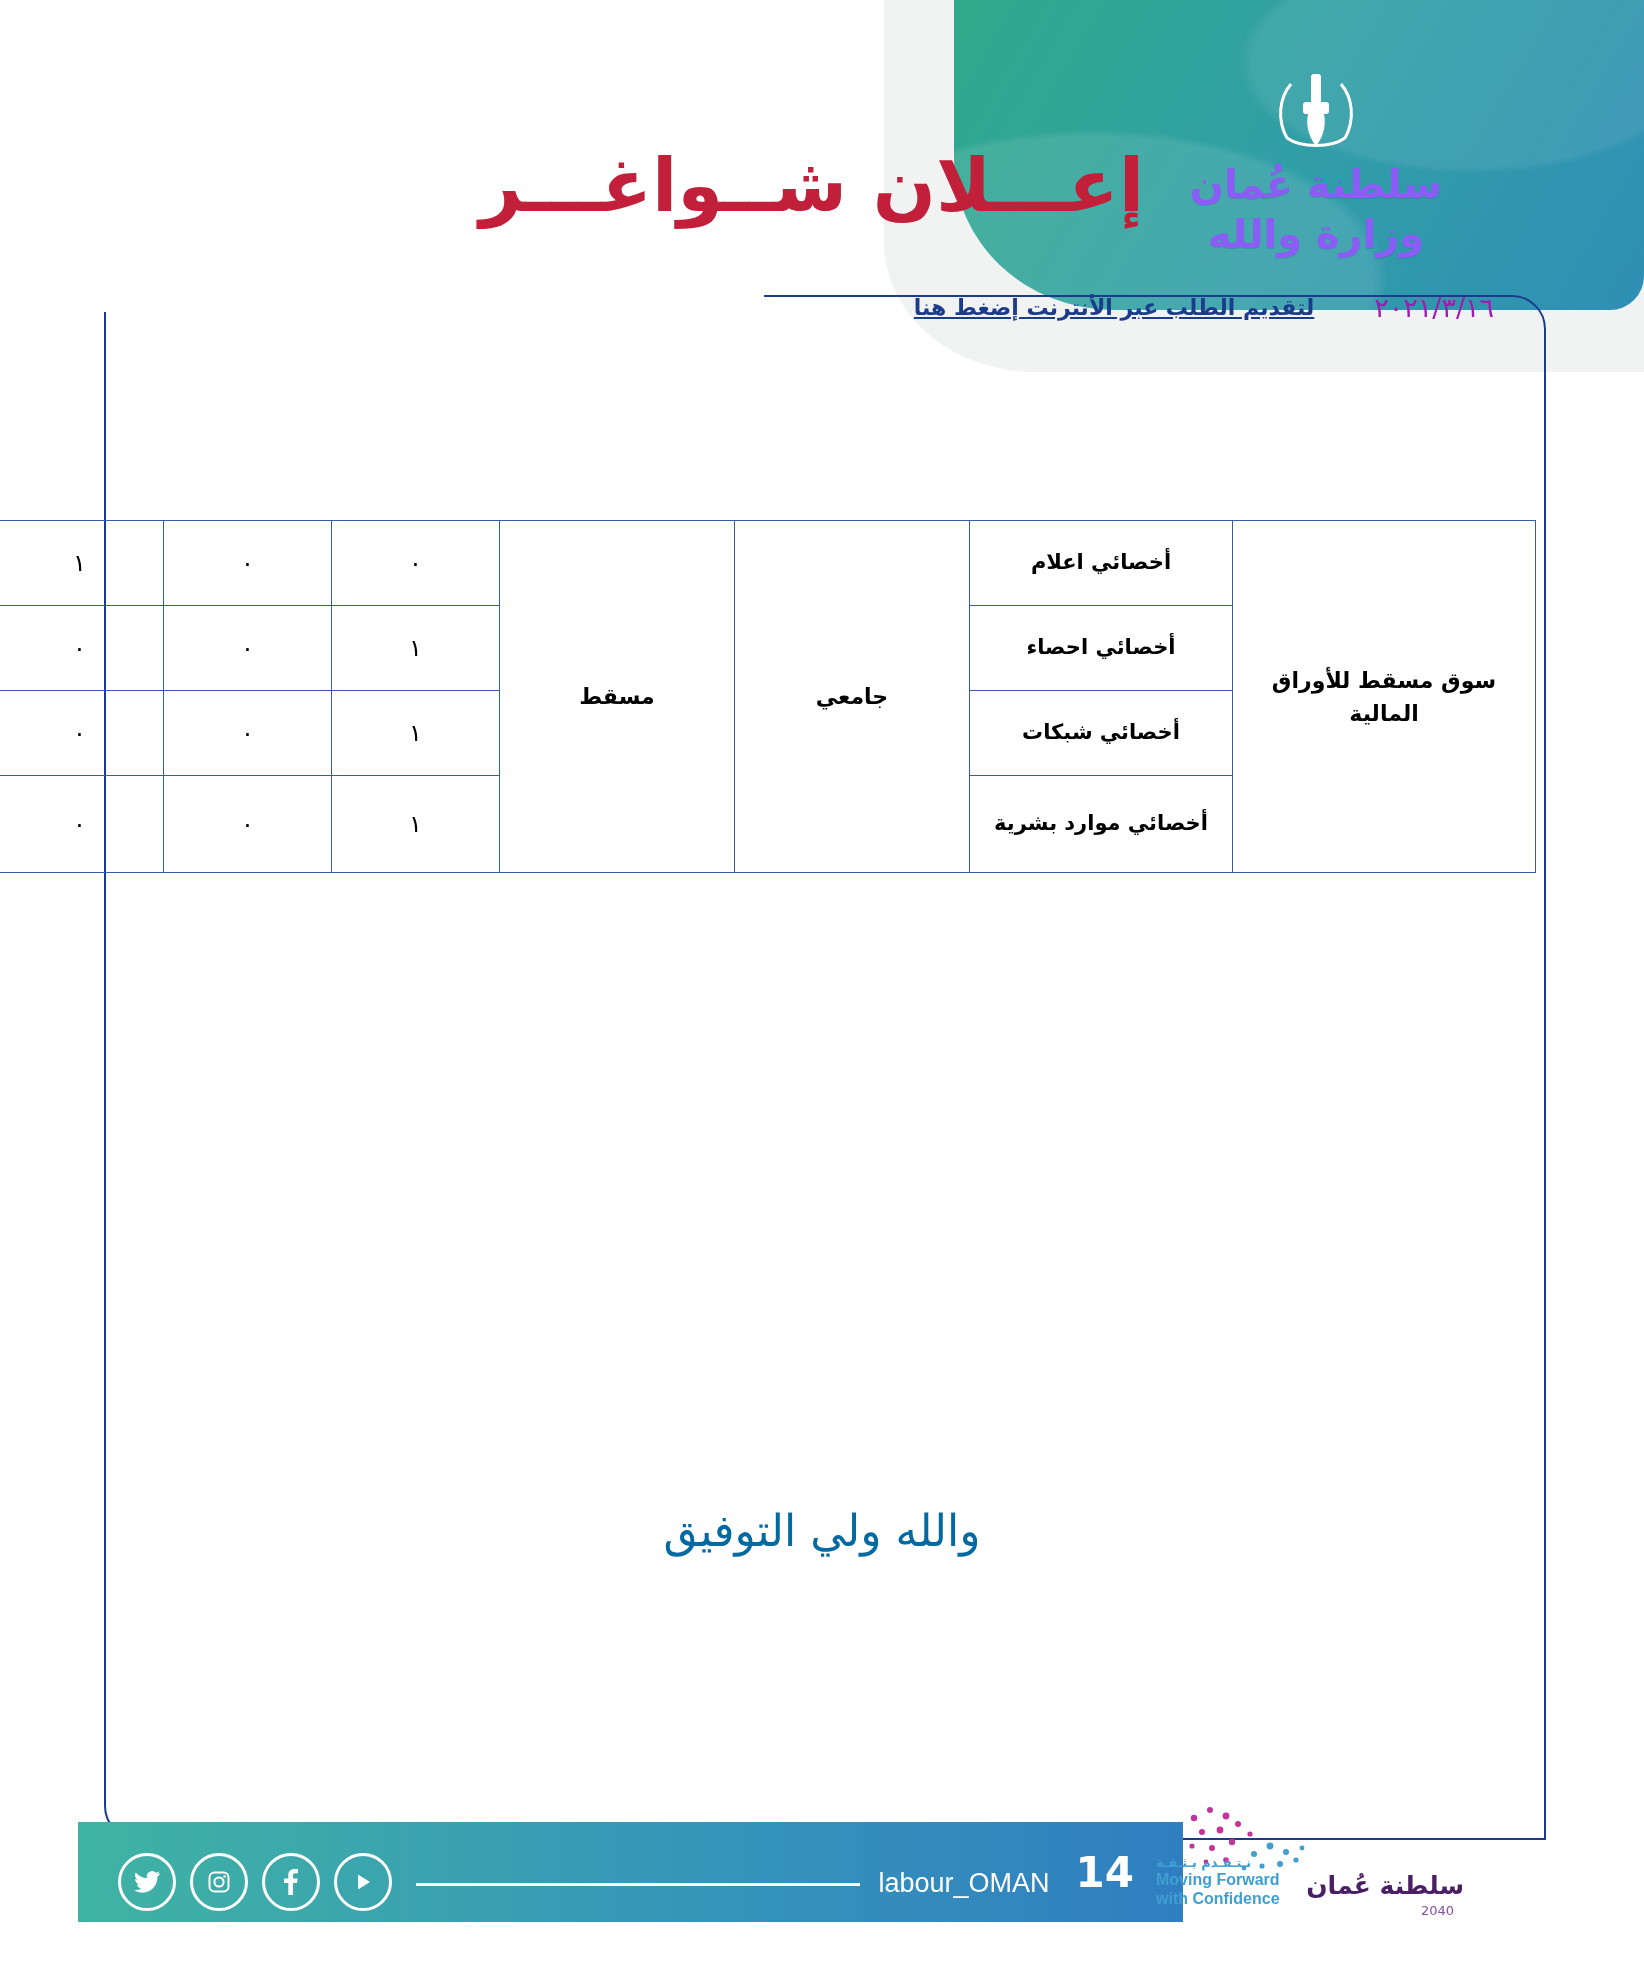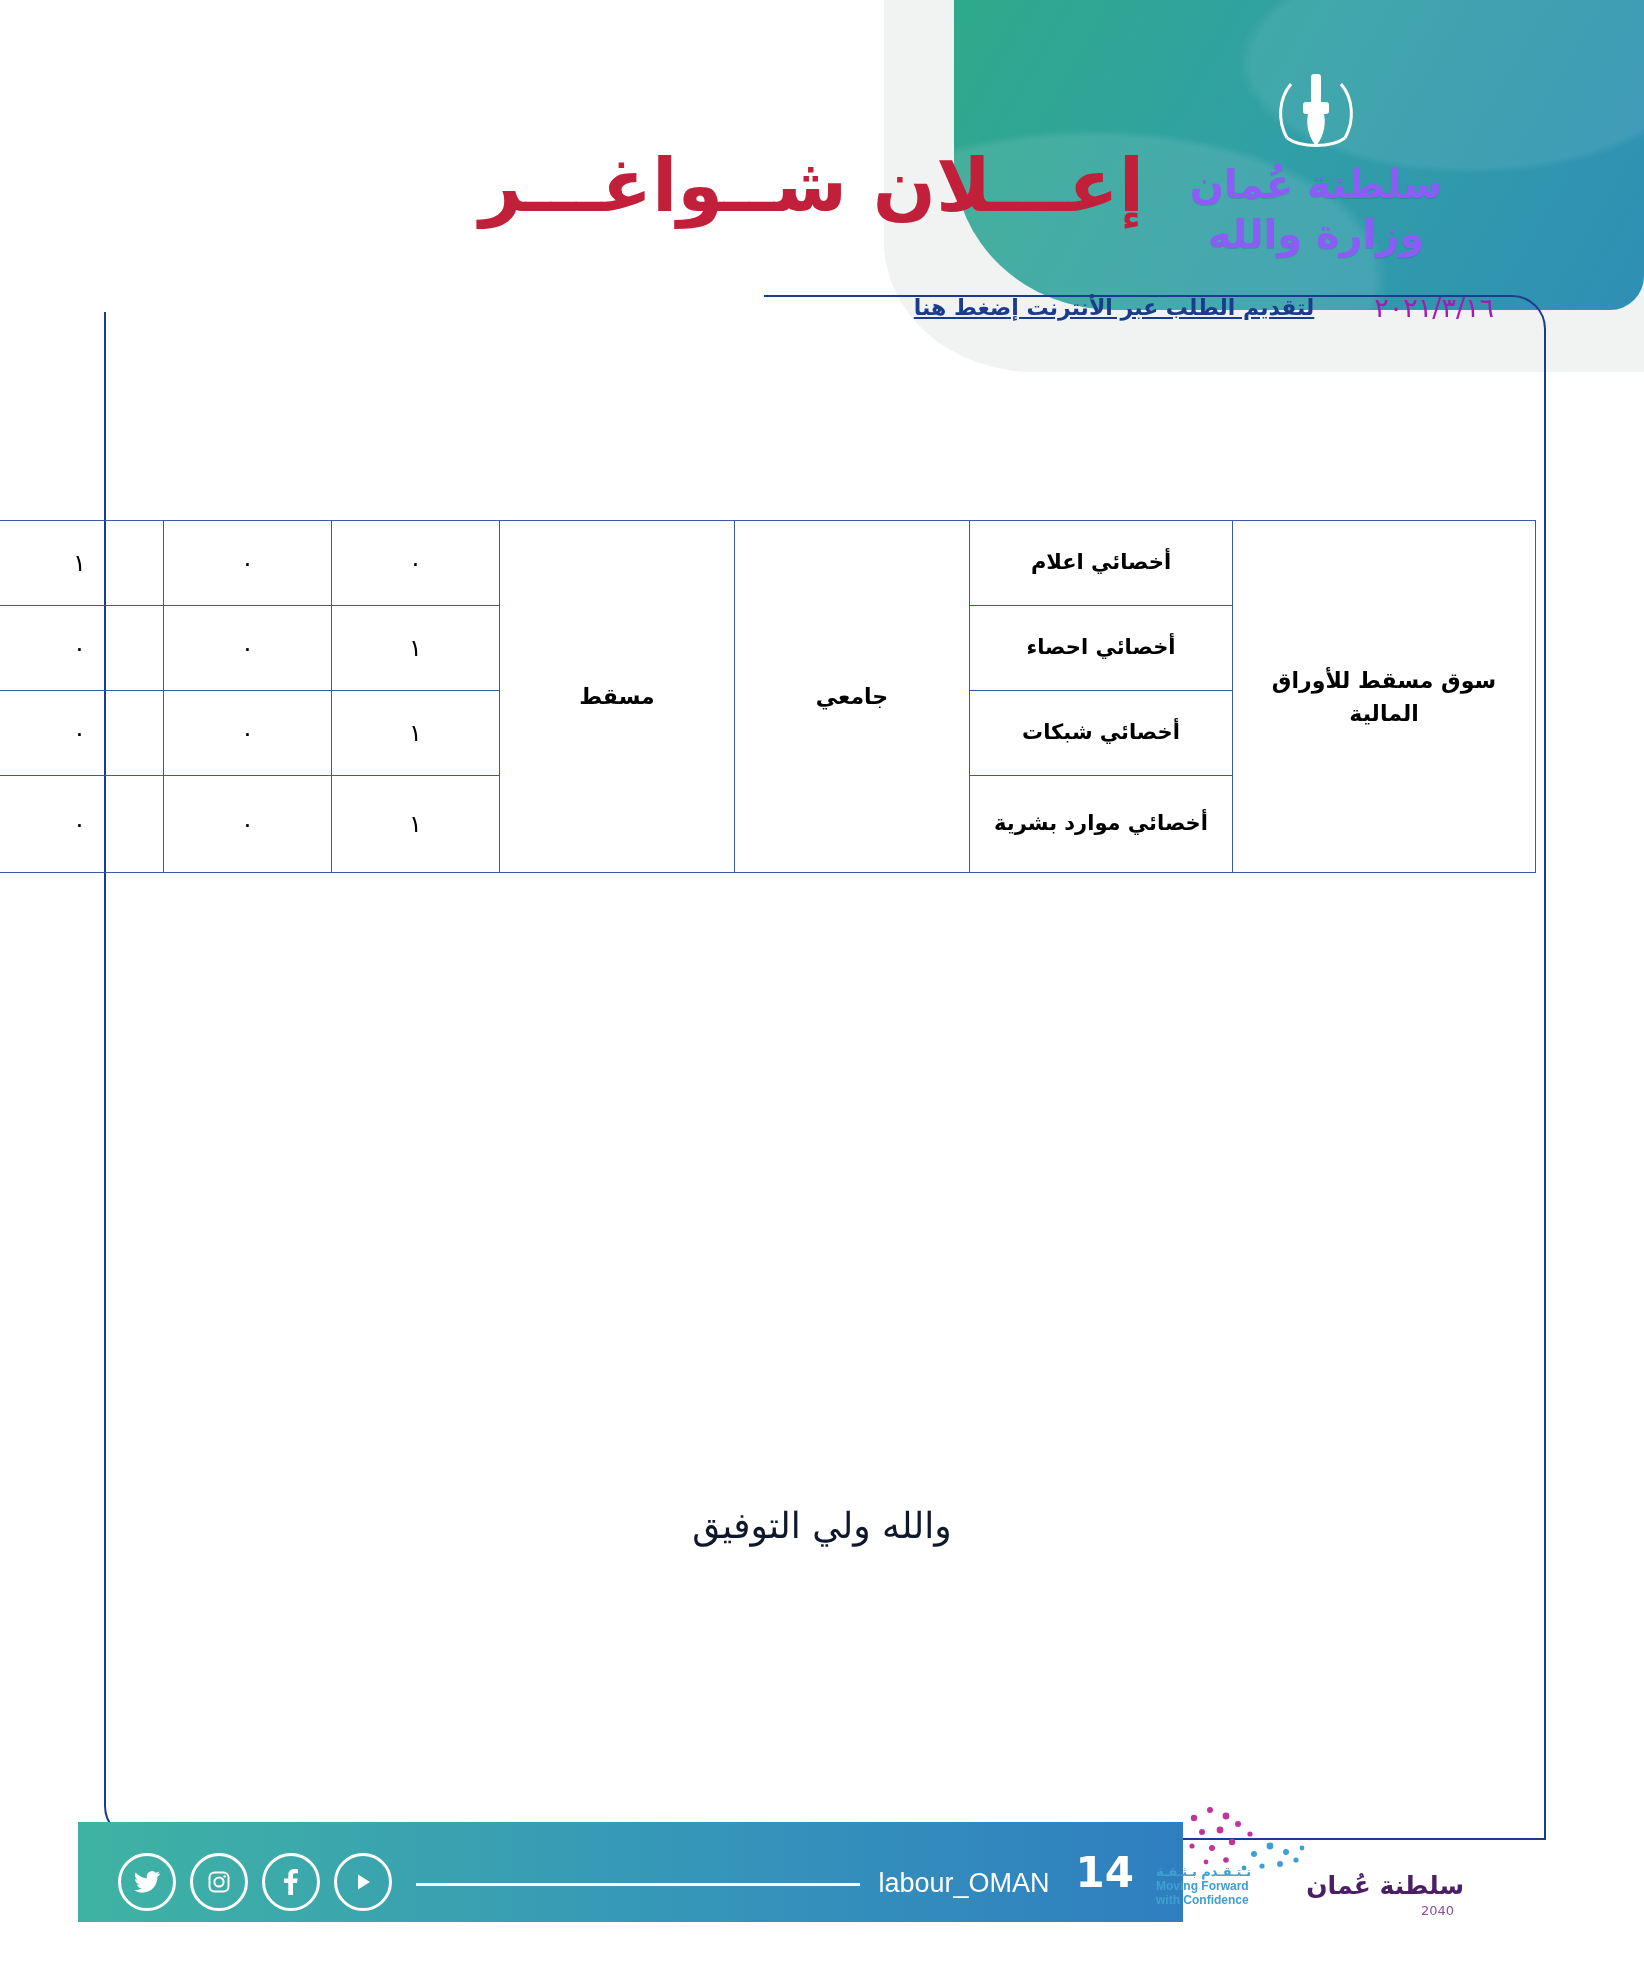--- a/index.html
+++ b/index.html
@@ -174,22 +174,22 @@
   .row-h2 { height: 97px; }
 
   
   .closing {
     position: absolute;
     top: 1505px;
     right: 0;
     width: 1644px;
     text-align: center;
     font-family: "DejaVu Serif", serif;
-    font-size: 36px;
-    color: #0f172a;
+    font-size: 44px;
+    color: #0369a1;
     direction: rtl;
   }
 
   
   .footer {
     position: absolute;
     left: 78px;
     bottom: 62px;
     width: 1105px;
     height: 100px;
@@ -276,24 +276,25 @@
     margin-top: 48px;
   }
   .vision-en .ar {
     font-family: "DejaVu Sans", sans-serif;
     font-size: 13px;
     color: #3f9fd0;
     font-weight: 700;
   }
   .vision-en .en {
     font-family: "Liberation Sans", sans-serif;
-    font-size: 12px;
+    font-size: 16px;
     color: #3f9fd0;
     font-weight: 700;
     direction: ltr;
+    text-align: right;
   }
   .vision-dots {
     position: absolute;
     right: 96px;
     bottom: 44px;
     width: 200px;
     height: 80px;
   }
 </style>
 </head>

